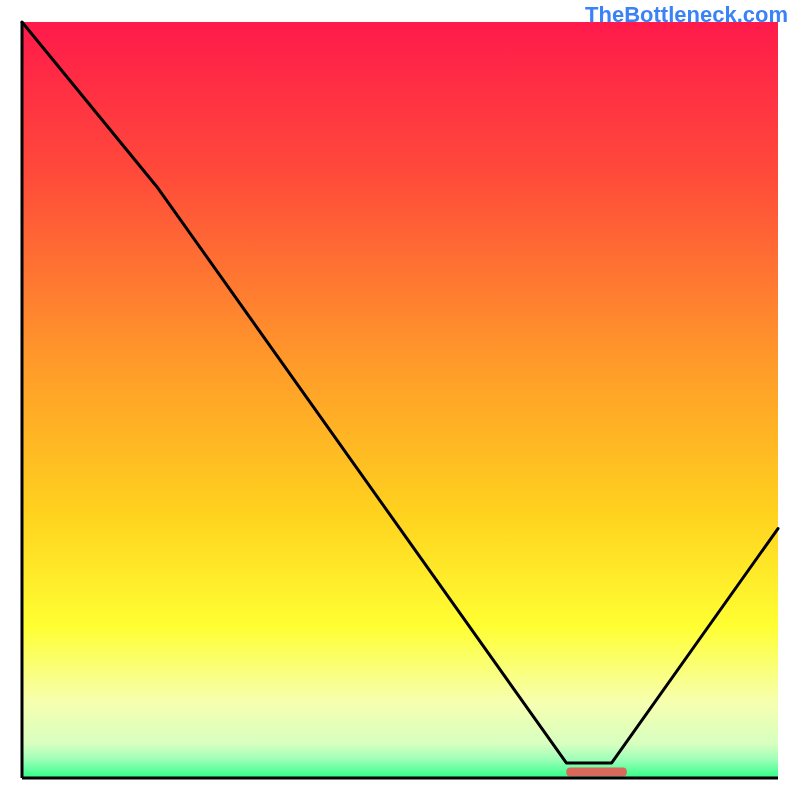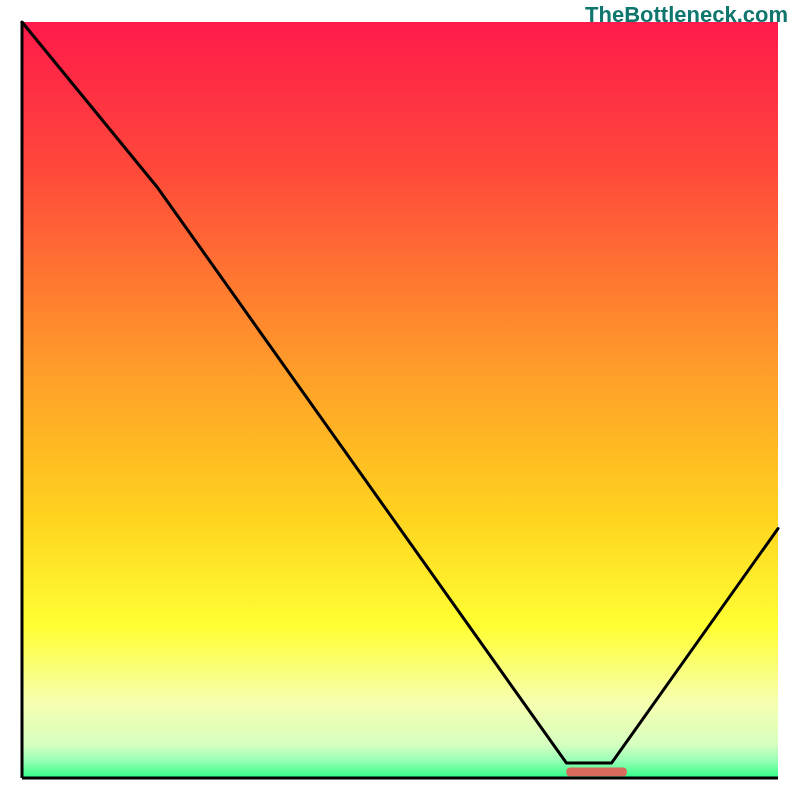--- a/index.html
+++ b/index.html
@@ -14,21 +14,21 @@
     position: relative;
     width: 800px;
     height: 800px;
   }
   .watermark {
     position: absolute;
     top: 2px;
     right: 12px;
     font-size: 22px;
     font-weight: bold;
-    color: #0f766e;
+    color: #3b82f6;
     z-index: 10;
   }
   svg {
     display: block;
   }
 </style>
 </head>
 <body>
 
 <div class="chart-container">

